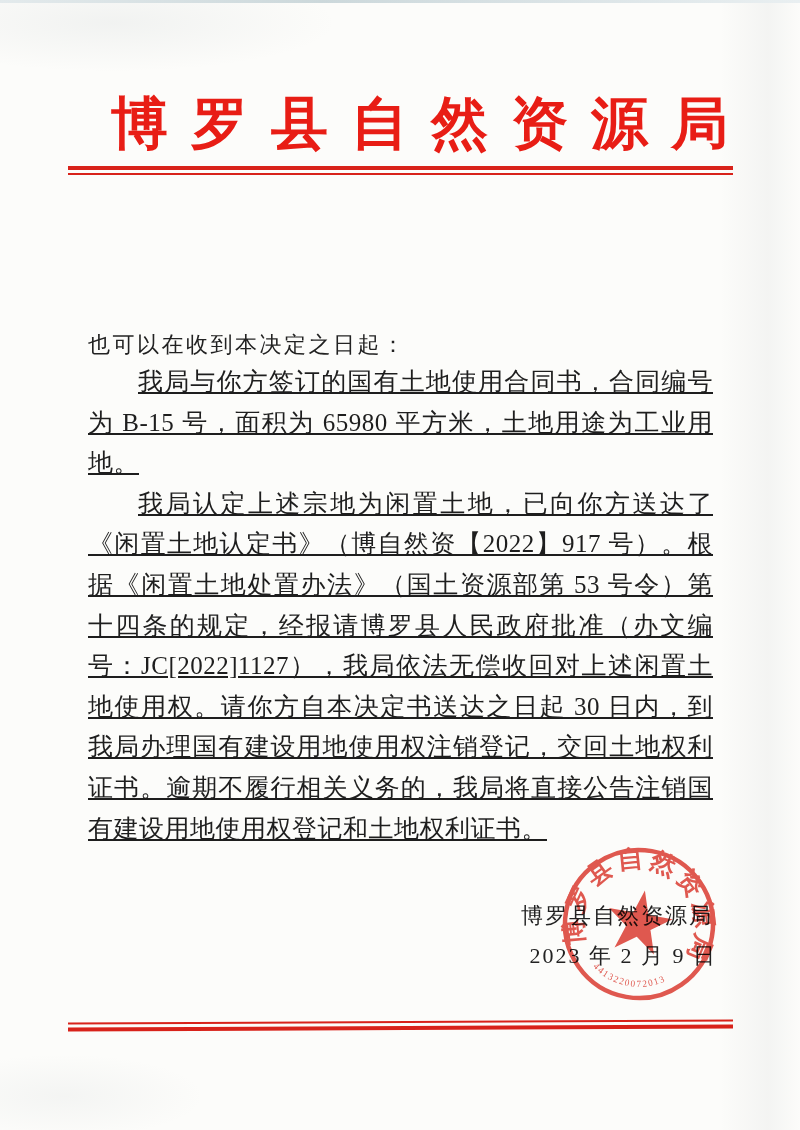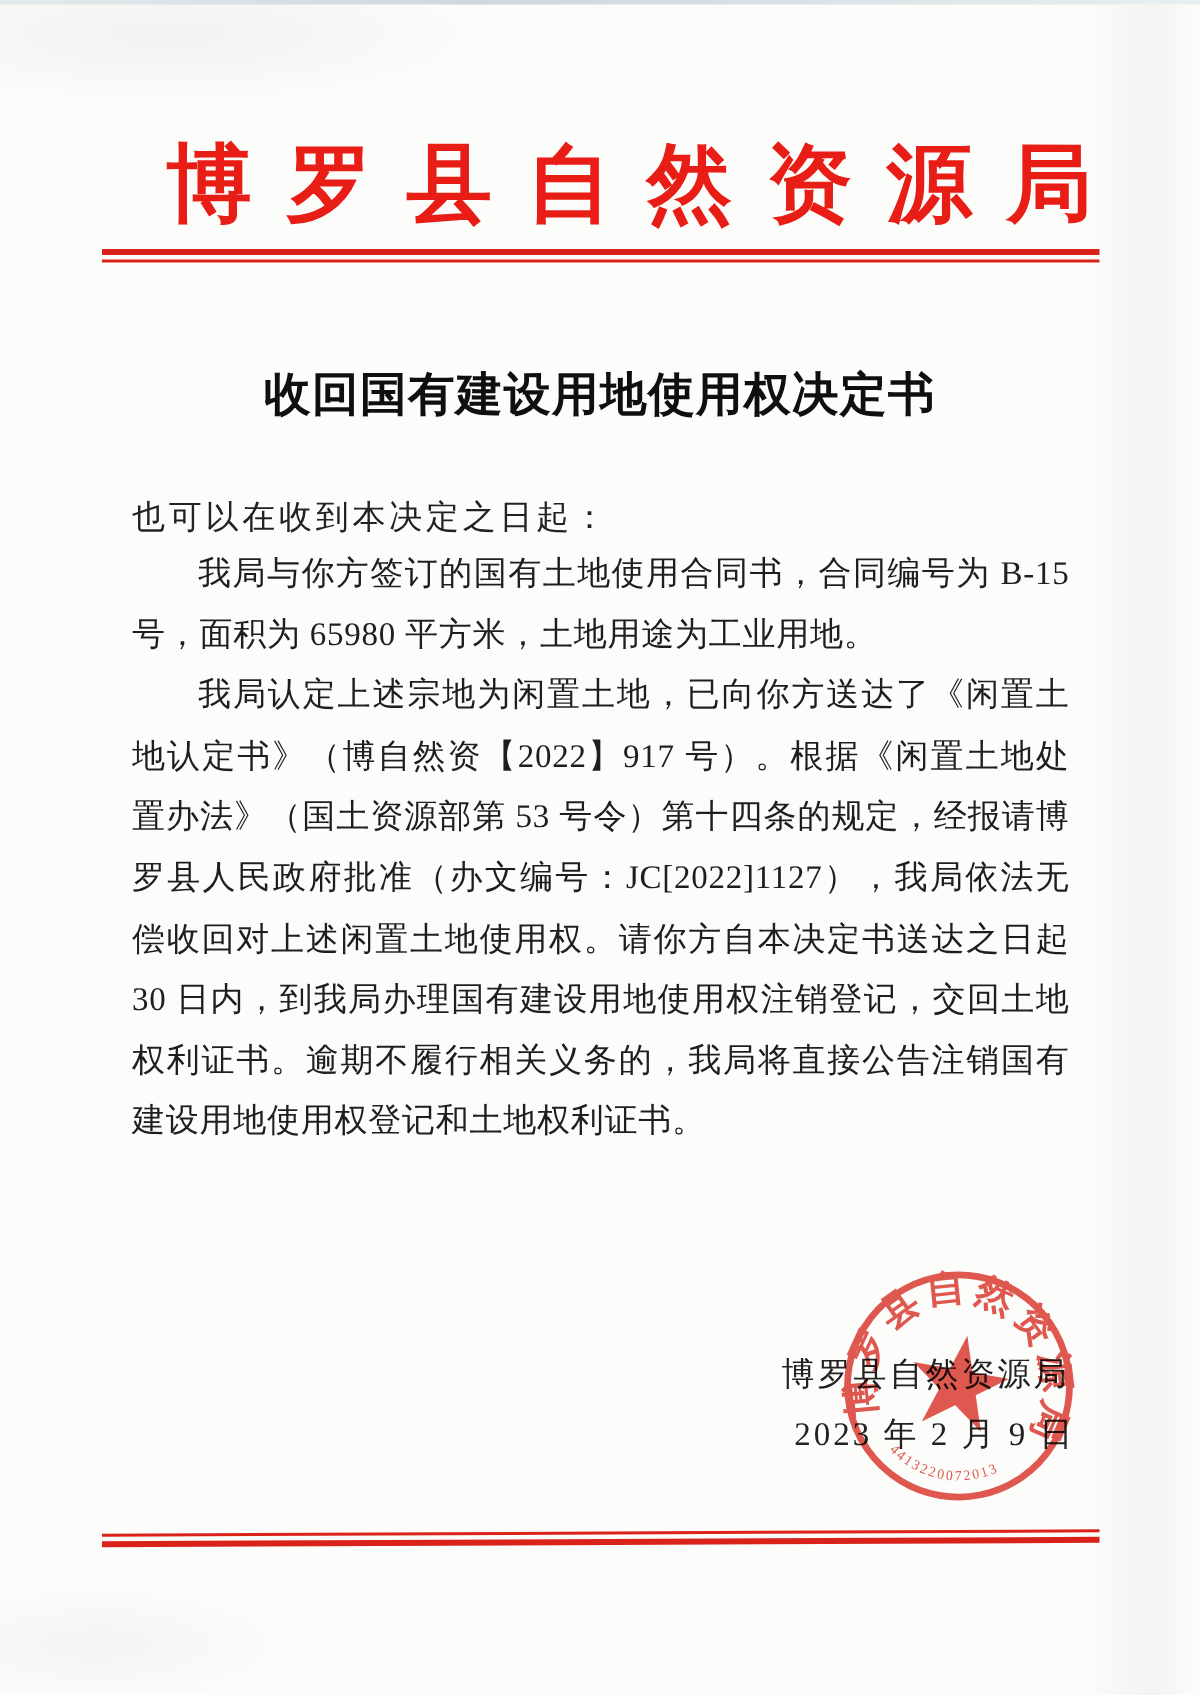--- a/index.html
+++ b/index.html
@@ -36,21 +36,21 @@
   .doc-title{
     position:absolute;top:242px;left:0;width:800px;text-align:center;
     font-size:31px;font-weight:bold;letter-spacing:1px;color:#0f0f0f;white-space:nowrap;
   }
   .recipient{
     position:absolute;top:330px;left:88px;
     font-size:22px;letter-spacing:2.5px;color:#222;white-space:nowrap;
   }
   .body-text{
     position:absolute;top:362px;left:88px;width:625px;
-    font-size:22px;line-height:40.6px;color:#1e1e1e;text-align:justify;
+    font-size:25px;line-height:40.6px;color:#1e1e1e;text-align:justify;text-decoration:underline;
   }
   .body-text p{margin:0;text-indent:2em;letter-spacing:0.5px;}
   .sig-agency{
     position:absolute;top:901px;left:88px;width:625px;text-align:right;
     font-size:22px;letter-spacing:2px;color:#222;white-space:nowrap;
   }
   .sig-date{
     position:absolute;top:941px;left:88px;width:629px;text-align:right;
     font-size:22px;letter-spacing:2px;color:#222;white-space:nowrap;
   }
@@ -68,21 +68,20 @@
 
 <div class="page">
 
   <div class="scan-edge"></div>
 
   <div class="agency-title">博罗县自然资源局</div>
 
   <div class="rule rule-top"></div>
 
 
-  <div class="doc-title">收回国有建设用地使用权决定书</div>
 
   <div class="recipient">也可以在收到本决定之日起：</div>
 
   <div class="body-text">
     <p>我局与你方签订的国有土地使用合同书，合同编号为 B-15 号，面积为 65980 平方米，土地用途为工业用地。</p>
     <p>我局认定上述宗地为闲置土地，已向你方送达了《闲置土地认定书》（博自然资【2022】917 号）。根据《闲置土地处置办法》（国土资源部第 53 号令）第十四条的规定，经报请博罗县人民政府批准（办文编号：JC[2022]1127），我局依法无偿收回对上述闲置土地使用权。请你方自本决定书送达之日起 30 日内，到我局办理国有建设用地使用权注销登记，交回土地权利证书。逾期不履行相关义务的，我局将直接公告注销国有建设用地使用权登记和土地权利证书。</p>
   </div>
 
   <div class="sig-agency">博罗县自然资源局</div>
 

